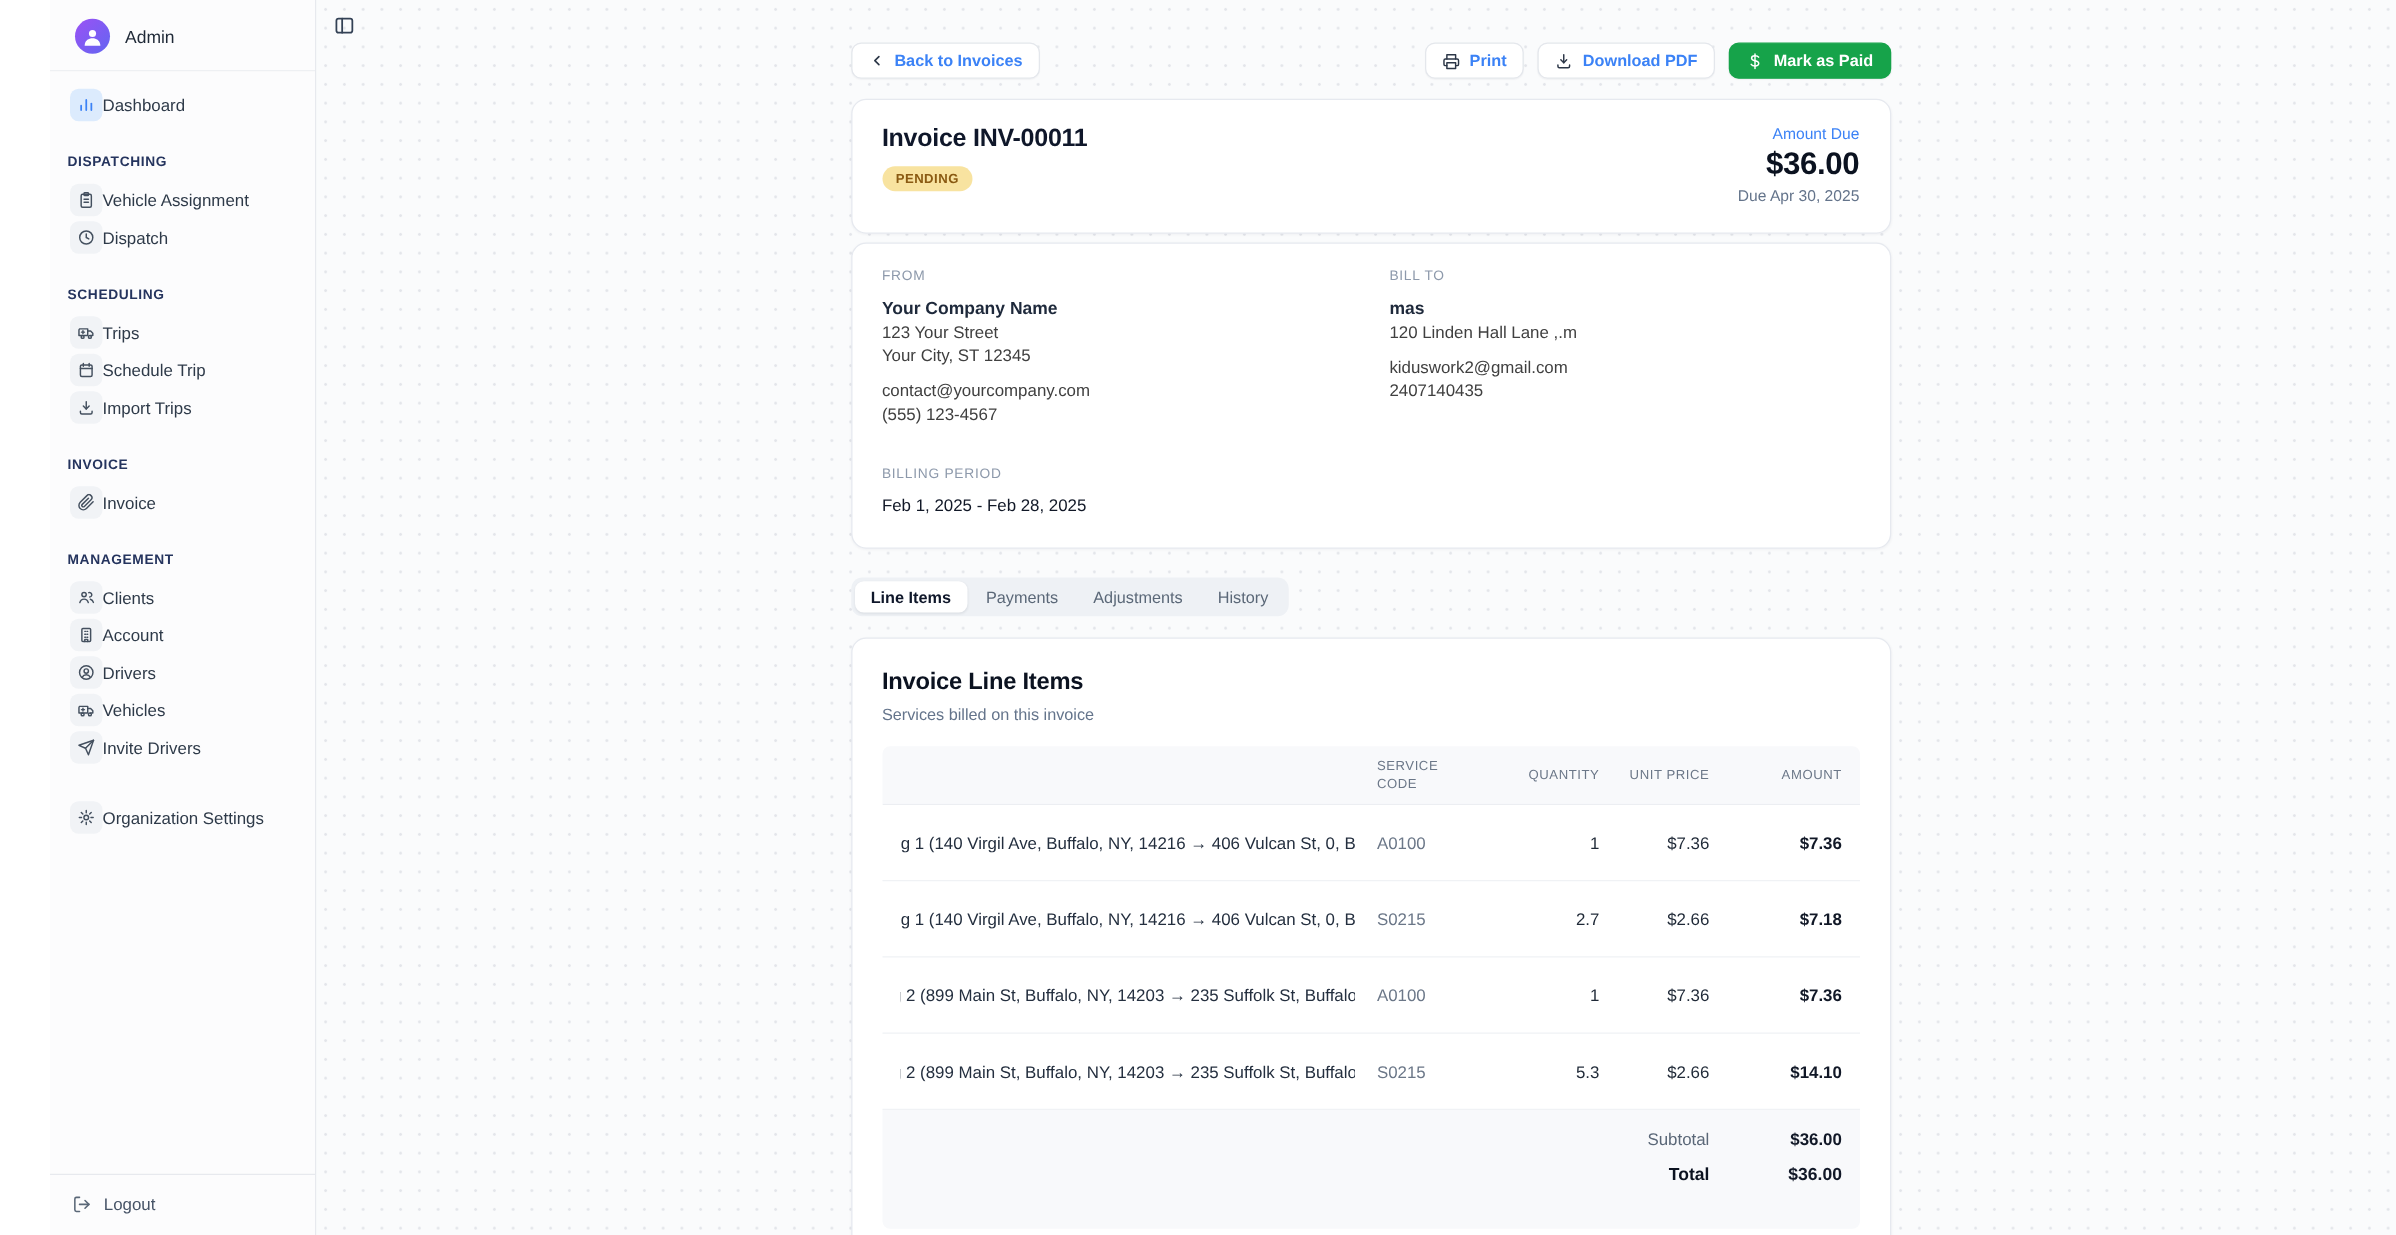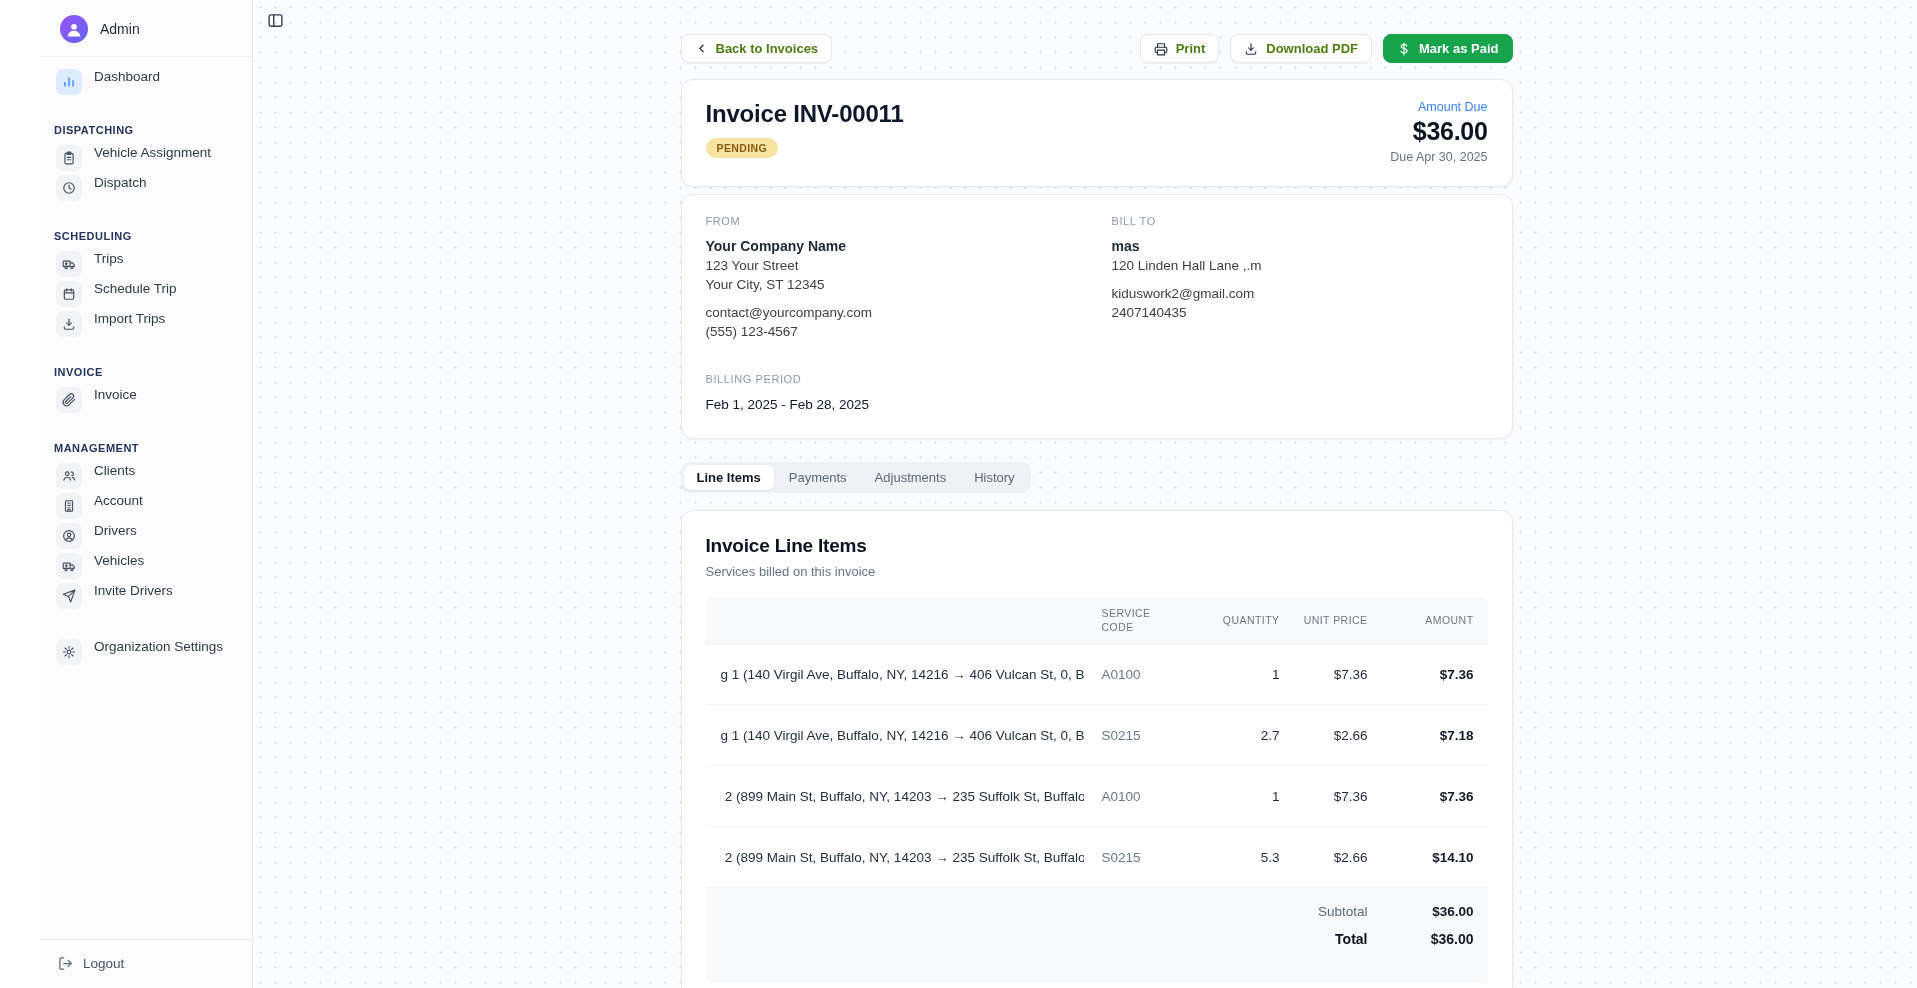--- a/index.html
+++ b/index.html
@@ -19,21 +19,21 @@
   }
   .user-row { display: flex; align-items: center; gap: 12px; padding: 15px 20px 13px 20px; border-bottom: 1px solid #eef0f3; }
   .avatar {
     width: 28px; height: 28px; border-radius: 50%;
     background: linear-gradient(135deg, #9b51f5 0%, #6366f1 100%);
     display: flex; align-items: center; justify-content: center; overflow: hidden; flex: 0 0 auto;
   }
   .user-name { font-size: 14px; color: #1f2937; }
   .nav { padding: 12px 8px 0 8px; flex: 1 1 auto; overflow: hidden; }
   .nav-item {
-    display: flex; gap: 12px;
+    display: flex; align-items: center; 
     height: 30px; padding: 0 8px; border-radius: 8px; cursor: pointer;
   }
   .icon-tile {
     width: 26px; height: 26px; border-radius: 7px; background: #f1f3f6;
     display: flex; align-items: center; justify-content: center; color: #44505f; flex: 0 0 auto;
   }
   .icon-tile.blue { background: #dcebfd; color: #3b82f6; }
   .nav-label { font-size: 13.5px; color: #2e3a49; white-space: nowrap; }
   .section-title {
     font-size: 11px; font-weight: bold; letter-spacing: .5px; color: #25345e;
@@ -59,35 +59,35 @@
     display: flex; align-items: center; justify-content: center;
   }
   .content { width: 832px; margin: 0 auto; padding-top: 34px; }
 
   
   .toolbar { display: flex; align-items: center; justify-content: space-between; }
   .btn {
     display: inline-flex; align-items: center; gap: 8px;
     height: 29px; padding: 0 13px; border-radius: 8px;
     background: #ffffff; border: 1px solid #e4e7ec;
-    font-family: "Liberation Sans", sans-serif; font-size: 13px; font-weight: 600; color: #4d7c0f;
+    font-family: "Liberation Sans", sans-serif; font-size: 13px; font-weight: 600; color: #3b82f6;
     cursor: pointer; box-shadow: 0 1px 1px rgba(16,24,40,.04);
   }
   .btn svg { color: #2b3647; }
   .btn-group { display: flex; gap: 11px; }
   .btn.primary-green { background: #16a34a; border-color: #16a34a; color: #ffffff; }
   .btn.primary-green svg { color: #ffffff; }
 
   
   .card {
     background: #ffffff; border: 1px solid #e6e9ef; border-radius: 12px;
     box-shadow: 0 1px 2px rgba(16,24,40,.04);
   }
   .header-card { margin-top: 16px; padding: 20px 24px 22px 24px; display: flex; justify-content: space-between; }
-  .inv-title { font-size: 24px; font-weight: bold; color: #0f172a; letter-spacing: -.2px; }
+  .inv-title { font-size: 20px; font-weight: bold; color: #0f172a; letter-spacing: -.2px; }
   .badge {
     display: inline-block; margin-top: 10px; padding: 4px 11px; border-radius: 999px;
     background: #f8e3a0; color: #8a5a12; font-size: 10.5px; font-weight: bold; letter-spacing: .4px;
   }
   .amount-block { text-align: right; }
   .amount-label { font-size: 12.5px; color: #3b82f6; }
   .amount-value { font-size: 25px; font-weight: bold; color: #0b1220; margin-top: 3px; letter-spacing: -.3px; }
   .due-text { font-size: 12.5px; color: #64748b; margin-top: 4px; }
 
   

